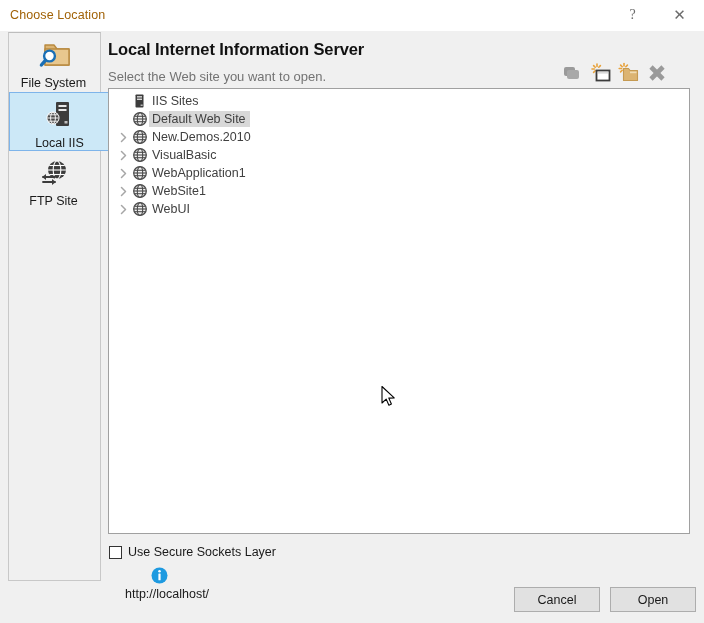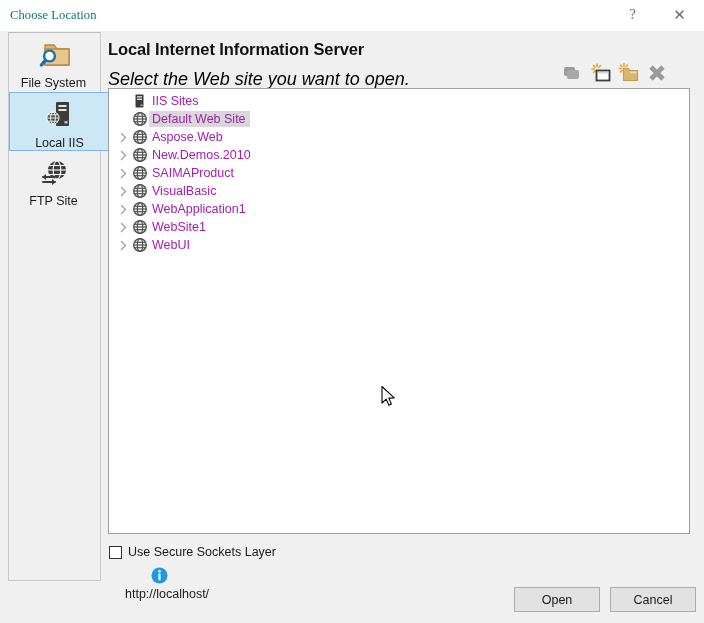--- a/index.html
+++ b/index.html
@@ -23,24 +23,23 @@
     position: absolute;
     left: 0; top: 0;
     width: 704px; height: 31px;
     background: #ffffff;
     border-bottom: 1px solid #ffffff;
   }
   #title-text {
     position: absolute;
     left: 10px; top: 8px;
     font-size: 12.5px;
-    color: #0f766e;
+    color: #a16207;
     letter-spacing: 0.1px;
     white-space: nowrap;
-    font-family: Liberation Serif, serif;
   }
   .caption-btn {
     position: absolute;
     top: 0;
     width: 45px; height: 30px;
     background: transparent;
     border: none;
     cursor: default;
     padding: 0;
   }
@@ -113,24 +112,23 @@
     left: 0; top: 9px;
     font-size: 16.5px;
     font-weight: bold;
     color: #111111;
     white-space: nowrap;
     letter-spacing: -0.1px;
   }
   #pane-subheading {
     position: absolute;
     left: 0; top: 38px;
-    font-size: 18px;
-    color: #000000;
-    white-space: nowrap;
-    font-style: italic;
+    font-size: 13px;
+    color: #737373;
+    white-space: nowrap;
   }
 
   
   #toolbar {
     position: absolute;
     right: 26px; top: 30px;
     display: flex;
     gap: 2px;
     align-items: center;
   }
@@ -177,21 +175,21 @@
   .tree-icon {
     width: 18px;
     flex: 0 0 18px;
     display: inline-flex;
     align-items: center;
     justify-content: center;
     line-height: 0;
   }
   .tree-label {
     font-size: 12.5px;
-    color: #a21caf;
+    color: #404040;
     padding: 1px 4px 1px 3px;
     line-height: 14px;
   }
   .tree-row.selected .tree-label {
     background: #d8d8d8;
   }
 
   
   #ssl-row {
     position: absolute;
@@ -411,79 +409,41 @@
                 <line x1="0.8" y1="7" x2="13.2" y2="7"></line>
                 <line x1="1.9" y1="4.3" x2="12.1" y2="4.3"></line>
                 <line x1="1.9" y1="9.7" x2="12.1" y2="9.7"></line>
               </g>
             </svg>
           </span>
           <span class="tree-label">Default Web Site</span>
         </div>
 
 
+
         <div class="tree-row expand">
           <span class="expander">
             <svg width="9" height="11" viewBox="0 0 9 11">
                 <path d="M2.5 1.5 L6.5 5.5 L2.5 9.5" fill="none" stroke="#a6a6a6" stroke-width="1.5" stroke-linecap="round" stroke-linejoin="round"></path>
               </svg>
           </span>
           <span class="tree-icon">
             <svg width="14" height="14" viewBox="0 0 14 14">
               <circle cx="7" cy="7" r="6.3" fill="#f0f0f0" stroke="#4a4a4a" stroke-width="1.3"></circle>
               <g stroke="#4a4a4a" stroke-width="1.1" fill="none">
                 <ellipse cx="7" cy="7" rx="2.7" ry="6.3"></ellipse>
                 <line x1="0.8" y1="7" x2="13.2" y2="7"></line>
                 <line x1="1.9" y1="4.3" x2="12.1" y2="4.3"></line>
                 <line x1="1.9" y1="9.7" x2="12.1" y2="9.7"></line>
               </g>
             </svg>
           </span>
-          <span class="tree-label">Aspose.Web</span>
-        </div>
-
-        <div class="tree-row expand">
-          <span class="expander">
-            <svg width="9" height="11" viewBox="0 0 9 11">
-                <path d="M2.5 1.5 L6.5 5.5 L2.5 9.5" fill="none" stroke="#a6a6a6" stroke-width="1.5" stroke-linecap="round" stroke-linejoin="round"></path>
-              </svg>
-          </span>
-          <span class="tree-icon">
-            <svg width="14" height="14" viewBox="0 0 14 14">
-              <circle cx="7" cy="7" r="6.3" fill="#f0f0f0" stroke="#4a4a4a" stroke-width="1.3"></circle>
-              <g stroke="#4a4a4a" stroke-width="1.1" fill="none">
-                <ellipse cx="7" cy="7" rx="2.7" ry="6.3"></ellipse>
-                <line x1="0.8" y1="7" x2="13.2" y2="7"></line>
-                <line x1="1.9" y1="4.3" x2="12.1" y2="4.3"></line>
-                <line x1="1.9" y1="9.7" x2="12.1" y2="9.7"></line>
-              </g>
-            </svg>
-          </span>
           <span class="tree-label">New.Demos.2010</span>
         </div>
 
-        <div class="tree-row expand">
-          <span class="expander">
-            <svg width="9" height="11" viewBox="0 0 9 11">
-                <path d="M2.5 1.5 L6.5 5.5 L2.5 9.5" fill="none" stroke="#a6a6a6" stroke-width="1.5" stroke-linecap="round" stroke-linejoin="round"></path>
-              </svg>
-          </span>
-          <span class="tree-icon">
-            <svg width="14" height="14" viewBox="0 0 14 14">
-              <circle cx="7" cy="7" r="6.3" fill="#f0f0f0" stroke="#4a4a4a" stroke-width="1.3"></circle>
-              <g stroke="#4a4a4a" stroke-width="1.1" fill="none">
-                <ellipse cx="7" cy="7" rx="2.7" ry="6.3"></ellipse>
-                <line x1="0.8" y1="7" x2="13.2" y2="7"></line>
-                <line x1="1.9" y1="4.3" x2="12.1" y2="4.3"></line>
-                <line x1="1.9" y1="9.7" x2="12.1" y2="9.7"></line>
-              </g>
-            </svg>
-          </span>
-          <span class="tree-label">SAIMAProduct</span>
-        </div>
 
         <div class="tree-row expand">
           <span class="expander">
             <svg width="9" height="11" viewBox="0 0 9 11">
                 <path d="M2.5 1.5 L6.5 5.5 L2.5 9.5" fill="none" stroke="#a6a6a6" stroke-width="1.5" stroke-linecap="round" stroke-linejoin="round"></path>
               </svg>
           </span>
           <span class="tree-icon">
             <svg width="14" height="14" viewBox="0 0 14 14">
               <circle cx="7" cy="7" r="6.3" fill="#f0f0f0" stroke="#4a4a4a" stroke-width="1.3"></circle>
@@ -574,22 +534,22 @@
           <circle cx="8.5" cy="4.3" r="1.25" fill="#ffffff"></circle>
           <rect x="7.4" y="6.6" width="2.2" height="6.6" rx="0.5" fill="#ffffff"></rect>
         </svg>
       </span>
       <span id="url-text">http://localhost/</span>
     </div>
 
   </div>
 
   <div id="btn-row">
+    <button class="dlg-btn">Cancel</button>
     <button class="dlg-btn">Open</button>
-    <button class="dlg-btn">Cancel</button>
   </div>
 
 </div>
 
 <div id="mouse-cursor">
   <svg width="18" height="24" viewBox="0 0 18 24">
     <path d="M2 1.5 L2 18 L6.2 14.1 L8.9 20.2 L11.4 19 L8.8 13.1 L14.2 12.9 Z" fill="#ffffff" stroke="#000000" stroke-width="1.1" stroke-linejoin="round"></path>
   </svg>
 </div>
 

